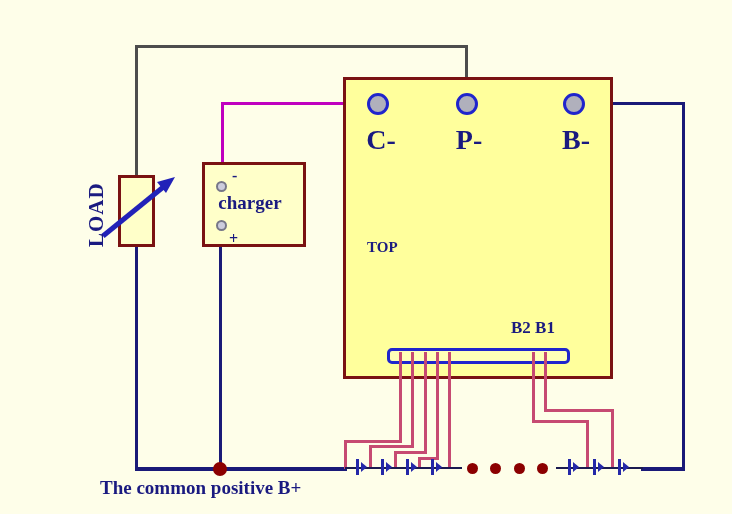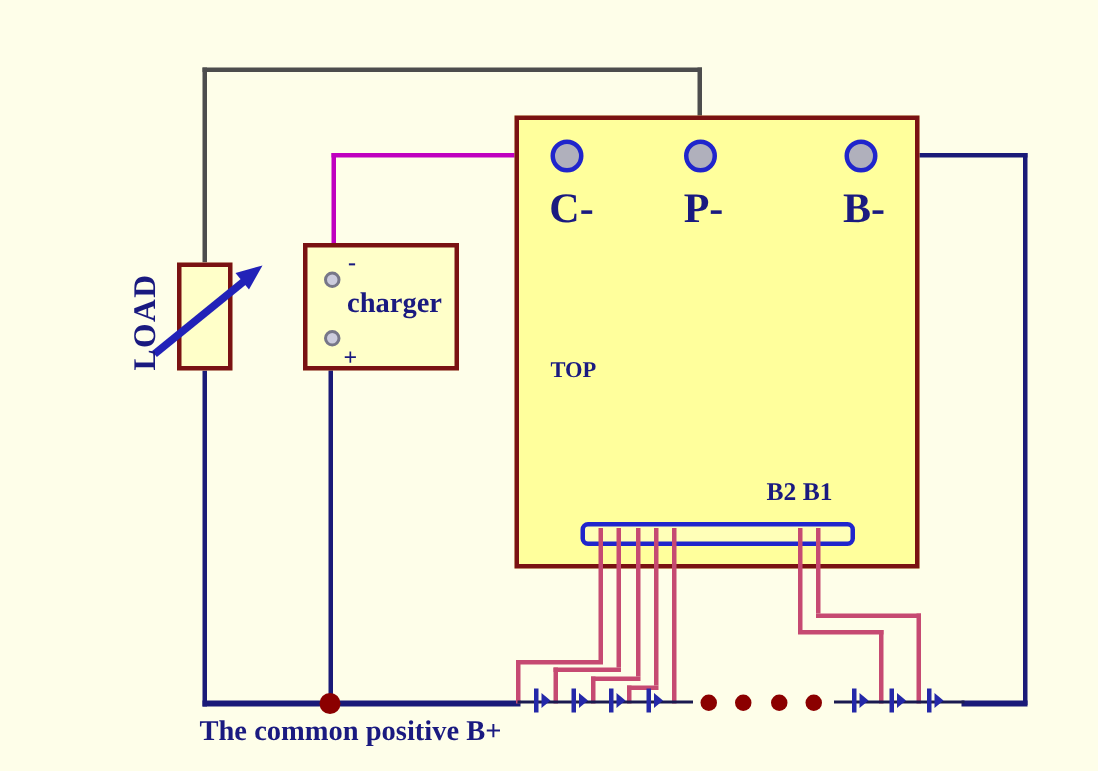--- a/index.html
+++ b/index.html
@@ -20,21 +20,21 @@
   .term-big{width:16px;height:16px;border-radius:50%;border:3px solid #2025cc;background:#b0b0bc;}
   .term-small{width:7px;height:7px;border-radius:50%;border:2px solid #777788;background:#ccccdd;}
   .dot-maroon{border-radius:50%;background:#8b0000;}
   
   .t-navy{color:#1a1a80;font-weight:bold;}
   .t-term{font-size:28px;line-height:28px;text-align:center;width:52px;}
   .t-top{font-size:15px;}
   .t-b2b1{font-size:17px;}
   .t-charger{font-size:19px;text-align:center;width:92px;}
   .t-sign{font-size:16px;}
-  .t-bus{font-size:19px;margin-left:33px;}
+  .t-bus{font-size:19px;}
   .t-load{font-size:21px;writing-mode:vertical-rl;transform:rotate(180deg);letter-spacing:1px;}
   
   .cell-bar{position:absolute;width:3px;height:16px;top:0;background:#2428a8;}
   .cell-tri{position:absolute;top:3px;width:0;height:0;border-left:6px solid #2428a8;
             border-top:5px solid transparent;border-bottom:5px solid transparent;}
   .hdot{position:absolute;width:11px;height:11px;border-radius:50%;background:#8b0000;top:0;}
 </style>
 </head>
 <body>
 
@@ -128,19 +128,19 @@
   <div class="abs compbox" style="left:118px;top:175px;width:31px;height:66px;"></div>
   <svg class="abs" style="left:95px;top:168px;" width="92" height="78" viewBox="0 0 92 78">
     <line x1="8" y1="68" x2="72" y2="16" stroke="#2222b8" stroke-width="5"></line>
     <polygon points="80,9 62,14 71,25" fill="#2222b8"></polygon>
   </svg>
   <div class="abs t-navy t-load" style="left:84px;top:167px;height:80px;">LOAD</div>
 
   <div class="abs compbox" style="left:202px;top:162px;width:98px;height:79px;"></div>
   <div class="abs t-navy t-sign" style="left:232px;top:167px;">-</div>
   <div class="abs term-small" style="left:216px;top:181px;"></div>
-  <div class="abs t-navy t-charger" style="left:217px;top:192px;">charger</div>
+  <div class="abs t-navy t-charger" style="left:204px;top:192px;">charger</div>
   <div class="abs term-small" style="left:216px;top:220px;"></div>
   <div class="abs t-navy t-sign" style="left:229px;top:230px;">+</div>
 
   <div class="abs t-navy t-bus" style="left:100px;top:477px;">The common positive B+</div>
 
 </div>
 
 </body></html>

